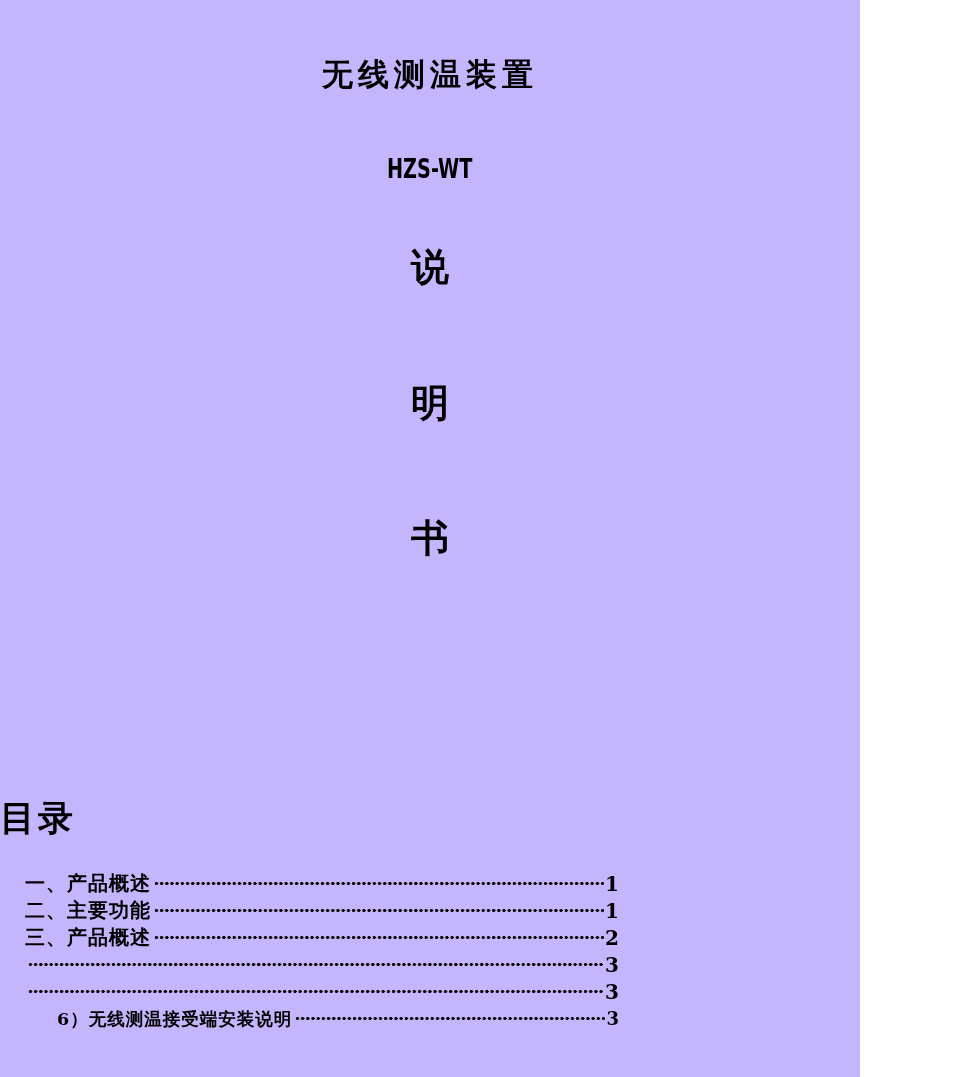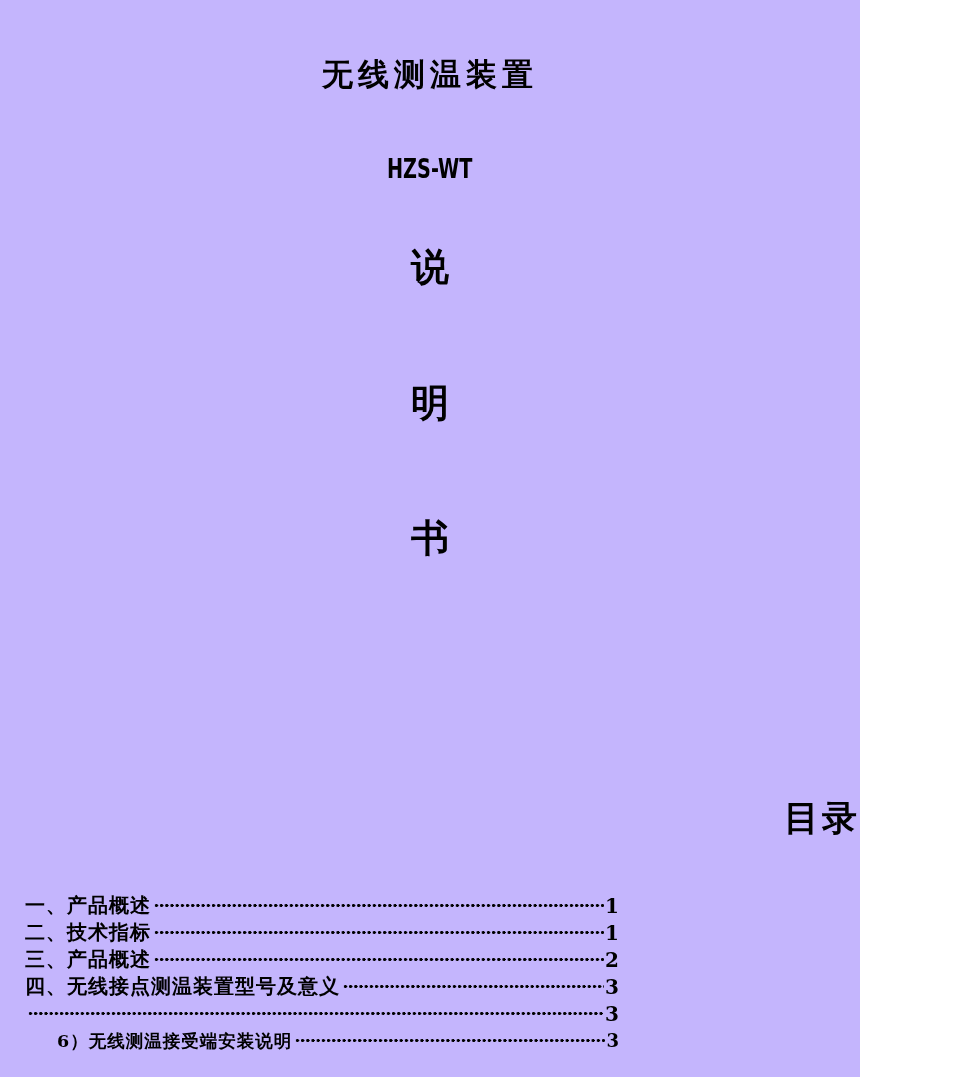--- a/index.html
+++ b/index.html
@@ -55,30 +55,30 @@
     line-height: 1;
   }
   .vc-0 { top: 248px; }
   .vc-1 { top: 384px; }
   .vc-2 { top: 519px; }
   .toc-heading {
     position: absolute;
     top: 801px;
     left: 0;
     width: 100%;
-    text-align: right;
+    text-align: left;
     font-family: "DejaVu Sans", "Liberation Sans", sans-serif;
     font-size: 35px;
     font-weight: 700;
     letter-spacing: 3px;
     line-height: 1;
   }
   .toc {
     position: absolute;
-    top: 892px;
+    top: 870px;
     left: 25px;
     width: 594px;
   }
   .toc-row {
     display: flex;
     align-items: center;
     height: 27px;
     font-weight: 700;
     font-size: 20px;
     letter-spacing: 1px;
@@ -128,33 +128,32 @@
 
   <div class="toc">
 
     <div class="toc-row">
       <span class="toc-label">一、产品概述</span>
       <span class="toc-leader"></span>
       <span class="toc-page">1</span>
     </div>
 
     <div class="toc-row">
-      <span class="toc-label">二、技术指标</span>
+      <span class="toc-label">二、主要功能</span>
       <span class="toc-leader"></span>
       <span class="toc-page">1</span>
     </div>
 
     <div class="toc-row">
       <span class="toc-label">三、产品概述</span>
       <span class="toc-leader"></span>
       <span class="toc-page">2</span>
     </div>
 
     <div class="toc-row">
-      <span class="toc-label">四、无线接点测温装置型号及意义</span>
       <span class="toc-leader"></span>
       <span class="toc-page">3</span>
     </div>
 
     <div class="toc-row">
       <span class="toc-leader"></span>
       <span class="toc-page">3</span>
     </div>
 
     <div class="toc-row sub">

